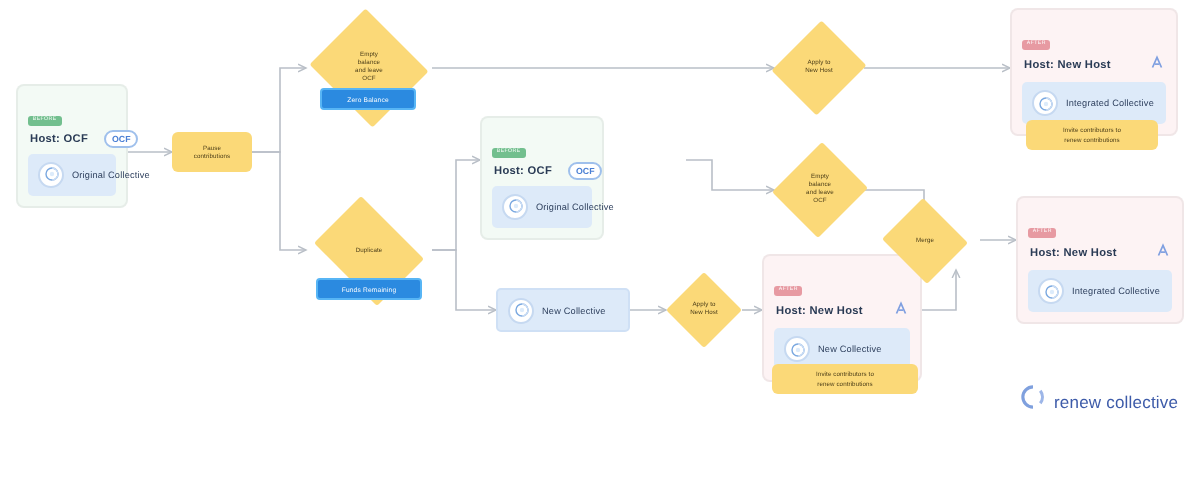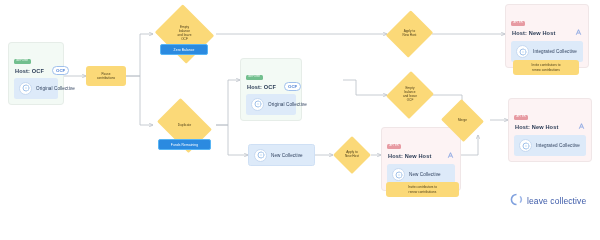--- a/index.html
+++ b/index.html
@@ -424,16 +424,16 @@
     </div>
   </div>
 
   <div class="logo" style="left:510px; top:192px;">
     <span>
       <svg width="13" height="13" viewBox="0 0 20 20" aria-hidden="true">
         <path d="M10 2.2 A7.8 7.8 0 1 0 10 17.8 A7.8 7.8 0 0 1 10 2.2 Z" fill="none" stroke="#7fa0de" stroke-width="2.4"></path>
         <path d="M15.6 5.2 A7.8 7.8 0 0 1 15.6 14.8" fill="none" stroke="#9db6e8" stroke-width="2.4" stroke-linecap="butt"></path>
       </svg>
     </span>
-    <span class="logo-text">leave collective</span>
+    <span class="logo-text">renew collective</span>
   </div>
 
 </div>
 
 </body></html>

